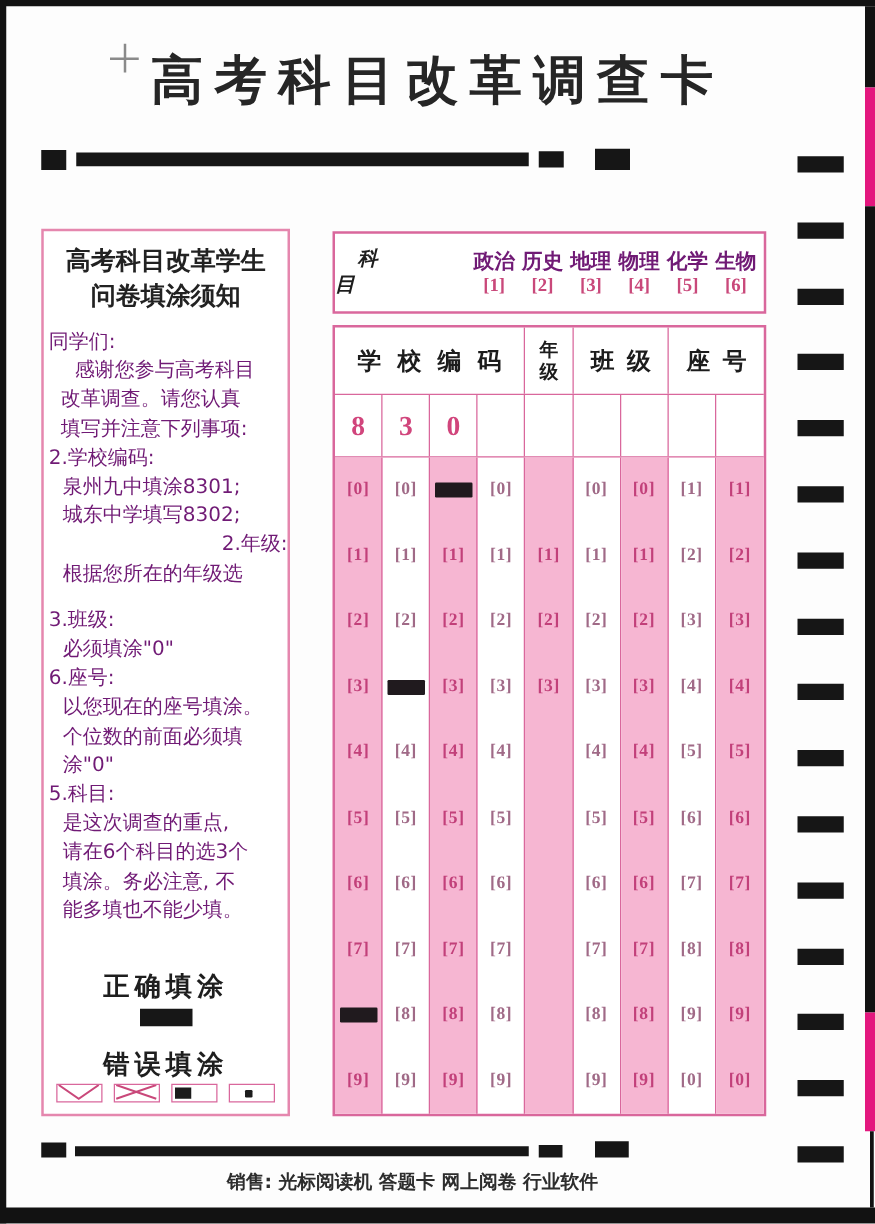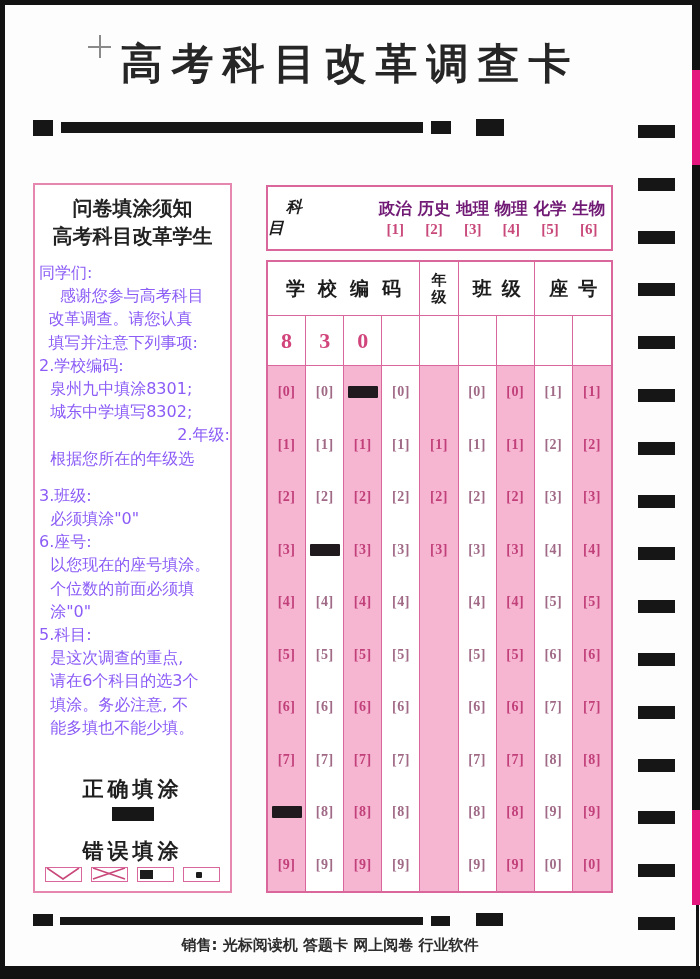--- a/index.html
+++ b/index.html
@@ -20,21 +20,21 @@
          letter-spacing:9px;color:#262626;}
   
   .sync{position:absolute;background:#161616;}
   .timing{position:absolute;left:638px;width:37px;height:13px;background:#161616;}
   
   .panel{position:absolute;left:33px;top:183px;width:199px;height:710px;
          border:2px solid #e587ae;box-sizing:border-box;background:#fff;}
   .panel-heading{position:absolute;top:9px;left:0;right:0;text-align:center;
          font-size:20px;font-weight:bold;line-height:28px;color:#222;}
   .notice{position:absolute;top:76px;left:4px;right:0;font-size:16px;
-         line-height:23.2px;color:#8b5cf6;}
+         line-height:23.2px;color:#701a75;}
   .nline{white-space:nowrap;}
   .fill-label{position:absolute;left:0;right:0;text-align:center;font-size:21px;
          font-weight:bold;letter-spacing:4px;color:#1e1e1e;}
   .correct-bar{position:absolute;top:622px;left:50%;margin-left:-21px;width:42px;height:14px;background:#171717;}
   .wrong-row{position:absolute;top:682px;left:0;right:0;display:flex;justify-content:center;gap:9px;}
   .ex{width:37px;height:15px;border:1.5px solid #d9679c;box-sizing:border-box;
       position:relative;display:flex;align-items:center;justify-content:flex-start;}
   .ex svg{position:absolute;left:0;top:0;}
   .ex .half{width:13px;height:9px;background:#1c1c1c;margin-left:2px;}
   .ex .dot{width:6px;height:6px;background:#1c1c1c;border-radius:1px;margin-left:12px;}
@@ -108,22 +108,22 @@
       <div class="timing" style="top: 653px;"></div>
       <div class="timing" style="top: 706px;"></div>
       <div class="timing" style="top: 759px;"></div>
       <div class="timing" style="top: 811px;"></div>
       <div class="timing" style="top: 864px;"></div>
       <div class="timing" style="top: 917px;"></div>
     </div>
 
   <div class="panel">
     <div class="panel-heading">
+      <div>高考科目改革学生</div>
       <div>问卷填涂须知</div>
-      <div>高考科目改革学生</div>
     </div>
     <div class="notice" id="notice-lines">
         <div class="nline" style="padding-left: 0em;">同学们:</div>
         <div class="nline" style="padding-left: 1.3em;">感谢您参与高考科目</div>
         <div class="nline" style="padding-left: 0.6em;">改革调查。请您认真</div>
         <div class="nline" style="padding-left: 0.6em;">填写并注意下列事项:</div>
         <div class="nline" style="padding-left: 0em;">2.学校编码:</div>
         <div class="nline" style="padding-left: 0.7em;">泉州九中填涂8301;</div>
         <div class="nline" style="padding-left: 0.7em;">城东中学填写8302;</div>
         <div class="nline" style="padding-left: 0em; text-align: right;">2.年级:</div>

